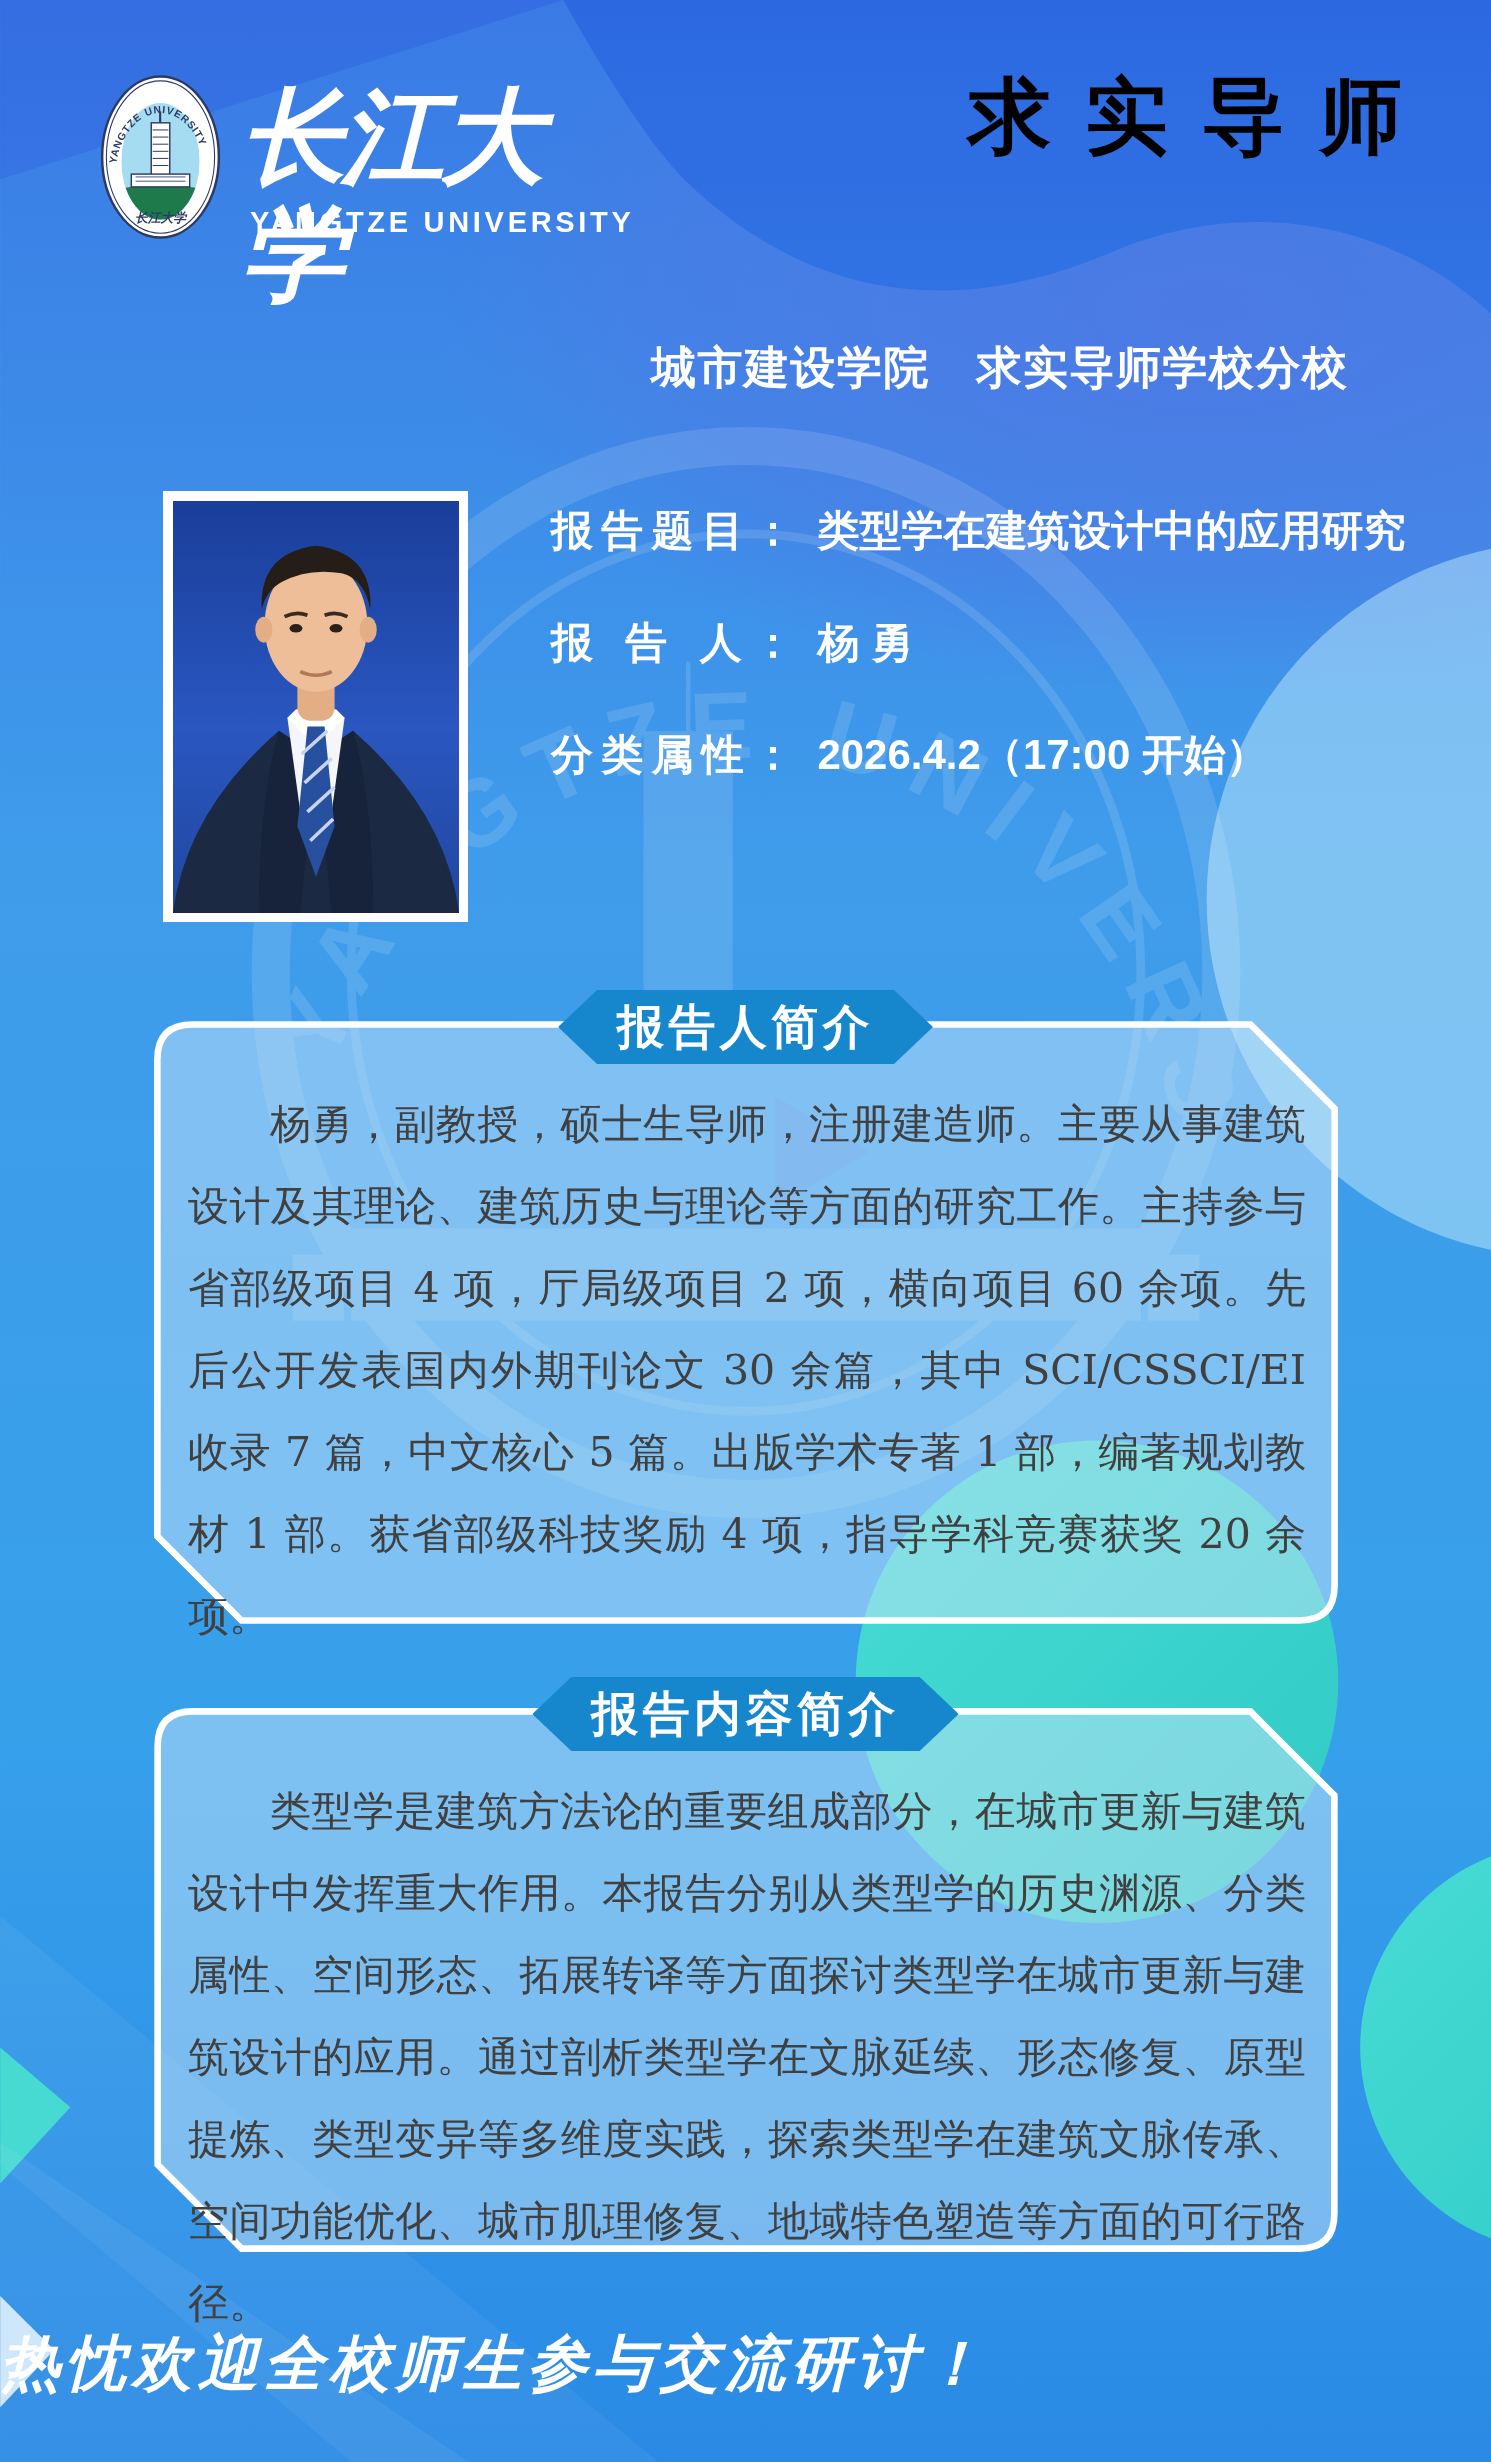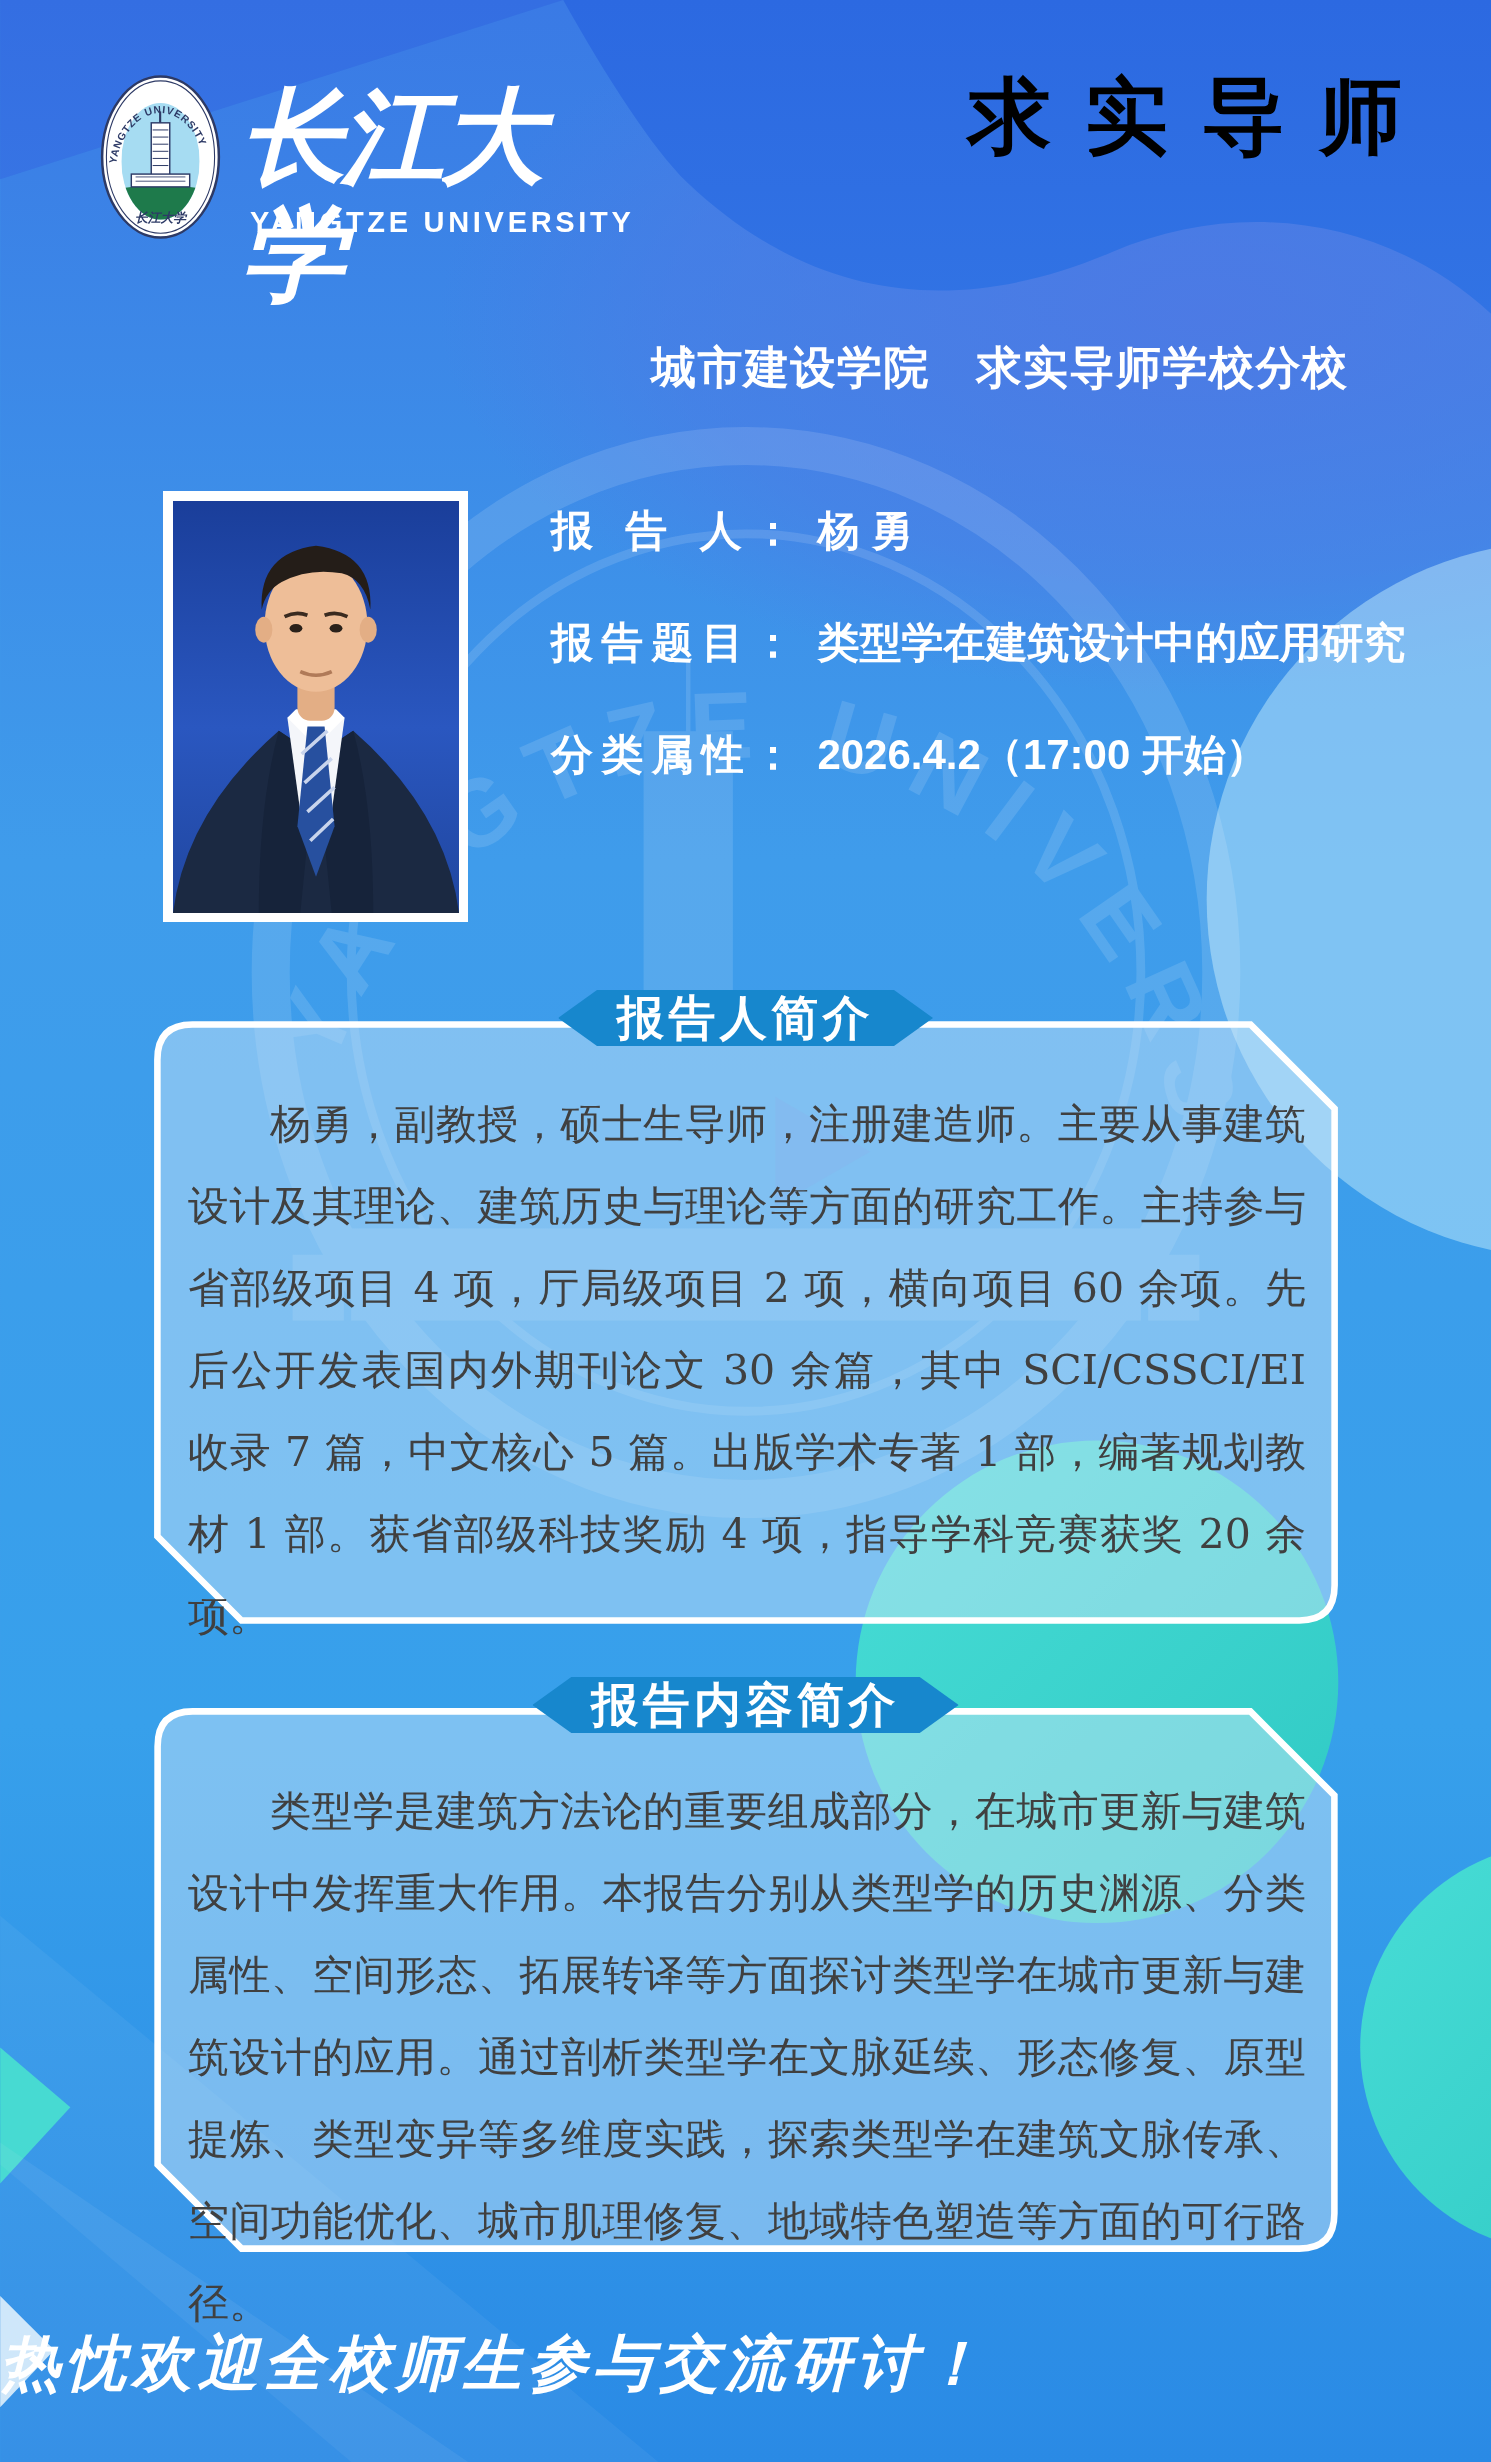--- a/index.html
+++ b/index.html
@@ -52,21 +52,21 @@
     margin-left:23.4px;font-size:42px;font-weight:bold;color:#ffffff;white-space:pre;
   }
 
   
   .box{position:absolute;left:157px;width:1177px;z-index:2;}
   .box1{top:1024px;height:596px;}
   .box2{top:1711px;height:538px;}
   .box .frame{position:absolute;left:-4.4px;top:-4.4px;z-index:1;}
   .banner{
     position:absolute;top:-34px;left:50%;transform:translateX(-50%);
-    height:56px;z-index:3;display:flex;align-items:center;justify-content:center;
+    height:74px;z-index:3;display:flex;align-items:center;justify-content:center;
     padding:0 59px;background:#1787cd;
     clip-path:polygon(39px 0,calc(100% - 39px) 0,100% 50%,calc(100% - 39px) 100%,39px 100%,0 50%);
     font-size:47px;font-weight:bold;letter-spacing:4.4px;color:#ffffff;white-space:nowrap;
   }
   .box p{
     position:absolute;left:0;top:0;right:0;margin:0;z-index:2;
     padding:59px 28px 0 31px;
     font-family:"DejaVu Serif","Liberation Serif",serif;
     font-size:41px;line-height:82px;color:#404040;
     text-align:justify;text-indent:2em;
@@ -208,26 +208,26 @@
 
       <path d="M156,160 Q172,152 188,158 M212,158 Q228,152 244,160" stroke="#3a2b20" stroke-width="5" fill="none"></path>
       <ellipse cx="172" cy="176" rx="9" ry="6" fill="#2a211a"></ellipse>
       <ellipse cx="228" cy="176" rx="9" ry="6" fill="#2a211a"></ellipse>
       <path d="M178,236 Q200,246 222,236" stroke="#b07a58" stroke-width="5" fill="none"></path>
     </svg>
   </div>
 
   <div class="layer details">
     <div class="detail-row">
+      <span class="detail-label">报告题目：</span>
+      <span class="detail-value">类型学在建筑设计中的应用研究</span>
+    </div>
+    <div class="detail-row">
       <span class="detail-label">报 告 人：</span>
       <span class="detail-value">杨 勇</span>
-    </div>
-    <div class="detail-row">
-      <span class="detail-label">报告题目：</span>
-      <span class="detail-value">类型学在建筑设计中的应用研究</span>
     </div>
     <div class="detail-row">
       <span class="detail-label">分类属性：</span>
       <span class="detail-value">2026.4.2（17:00 开始）</span>
     </div>
   </div>
 
   <section class="box box1">
     <svg class="frame" width="1186" height="605" viewBox="-6 -6 1622 827">
       <path d="M48,0 H1495 L1610,115 V767 Q1610,815 1562,815 H115 L0,700 V48 Q0,0 48,0 Z" fill="rgba(202,230,248,0.48)" stroke="#ffffff" stroke-width="9"></path>

